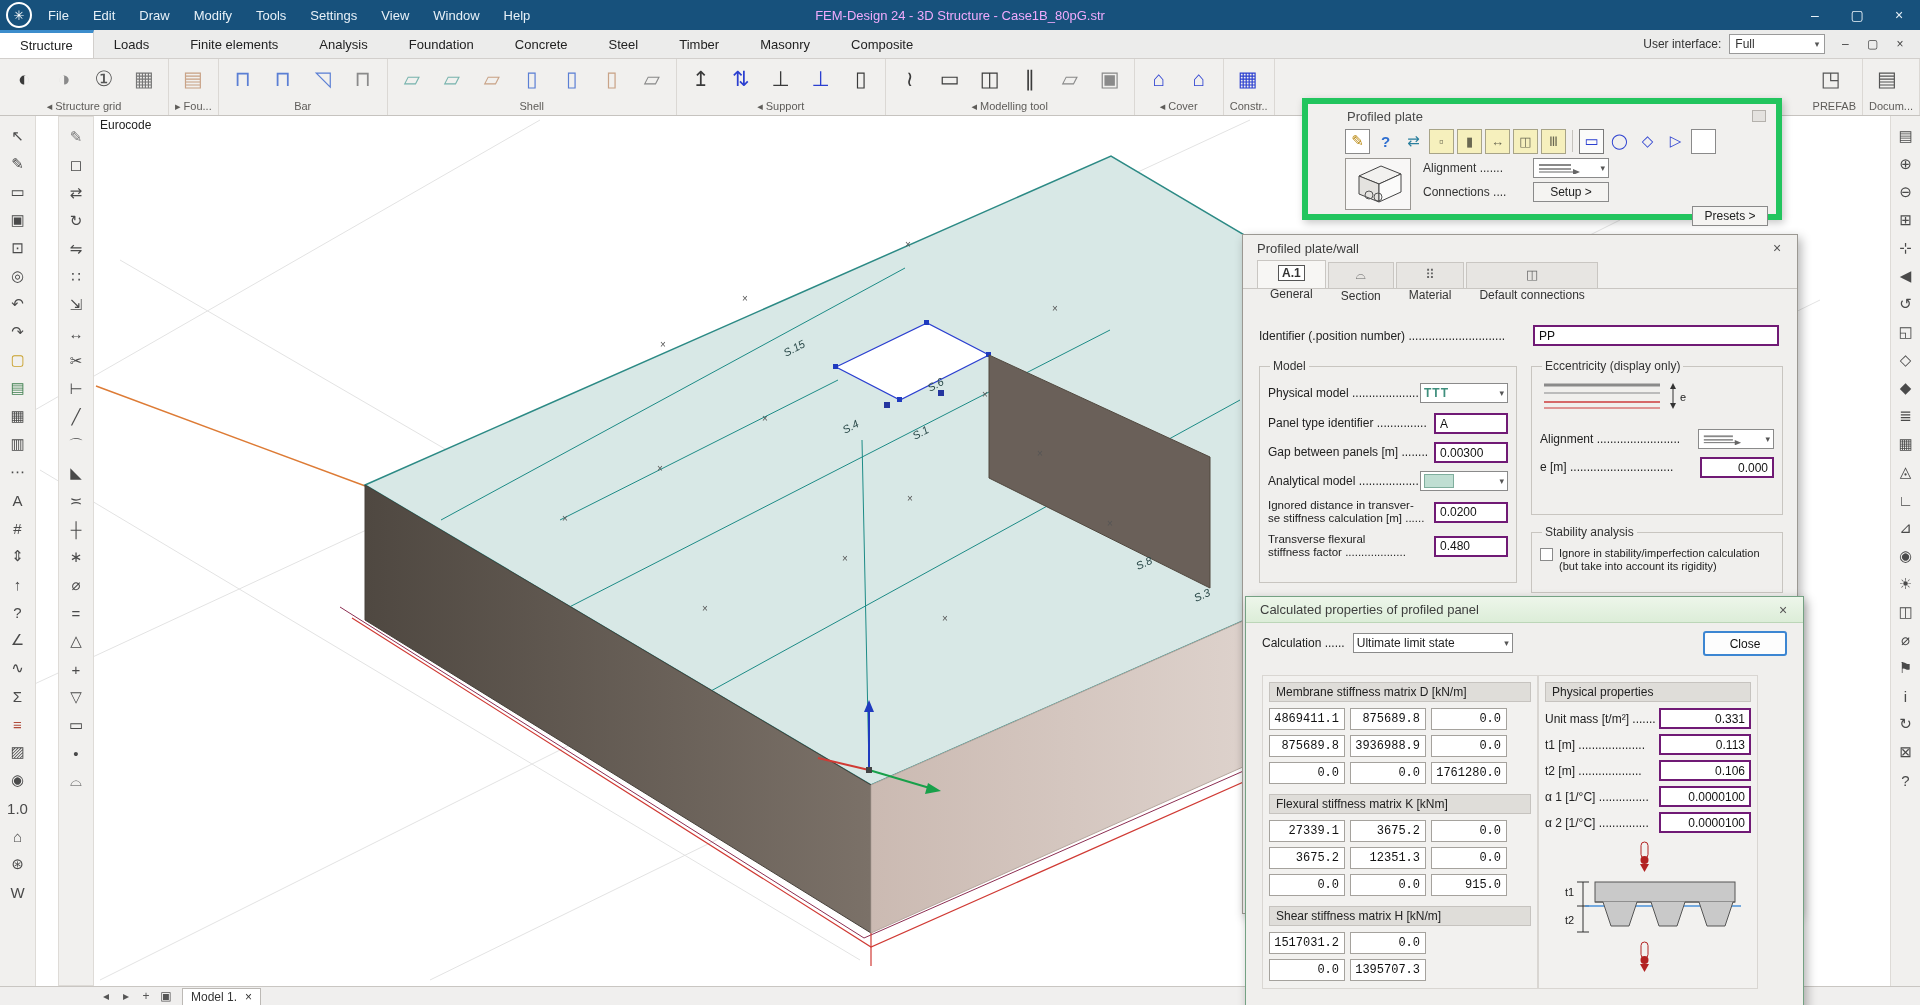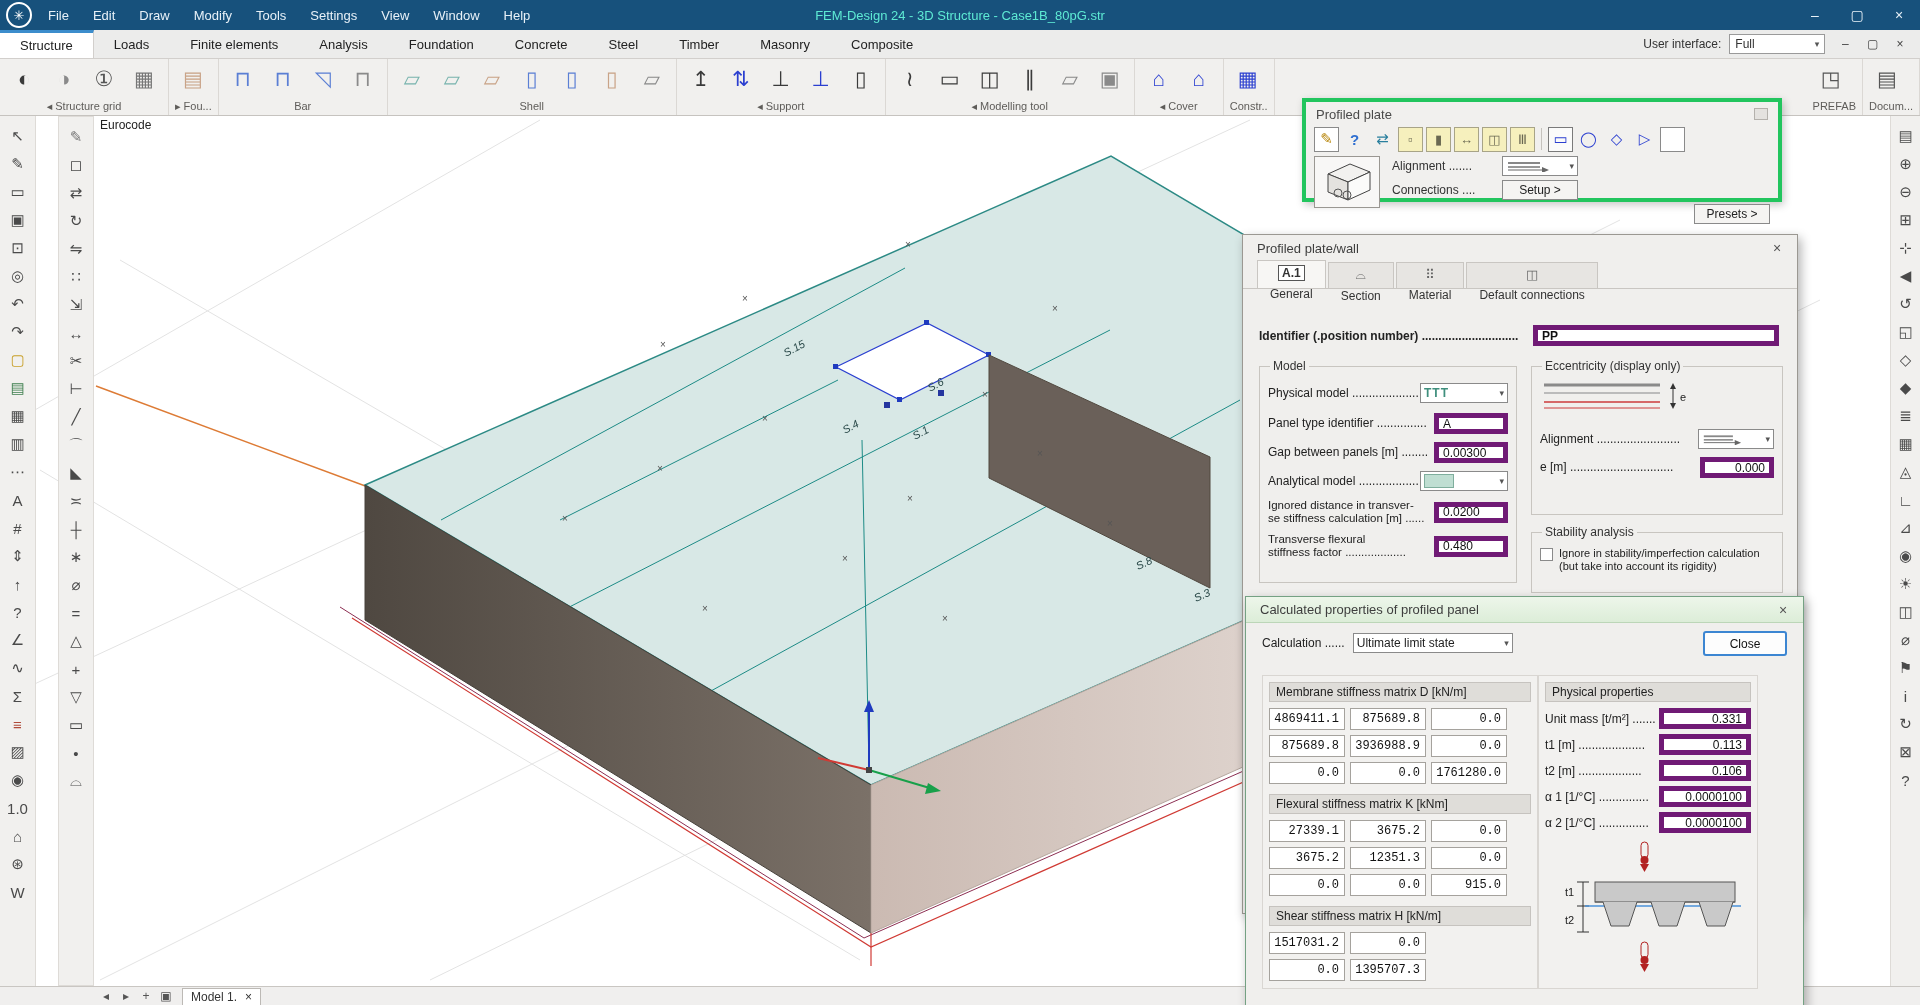--- a/index.html
+++ b/index.html
@@ -7,21 +7,21 @@
     font-family:"Liberation Sans", sans-serif; }
   #app { position:relative; width:1920px; height:1005px; background:#fff; }
 
   
   .titlebar { position:absolute; left:0; top:0; width:1920px; height:30px; background:#17517c;
     display:flex; align-items:center; color:#e8f1f8; font-size:13px; z-index:40; }
   .logo { width:26px; height:26px; margin:0 8px 0 6px; border:2px solid #fff; border-radius:50%;
     display:flex; align-items:center; justify-content:center; font-size:13px; color:#fff; }
   .menus { display:flex; gap:24px; margin-left:8px; }
   .menus span { cursor:default; }
-  .win-title { position:absolute; left:0; right:0; text-align:center; font-size:13px; color:#5eead4; pointer-events:none; }
+  .win-title { position:absolute; left:0; right:0; text-align:center; font-size:13px; color:#f0abfc; pointer-events:none; }
   .win-ctrls { margin-left:auto; display:flex; z-index:2; }
   .win-ctrls span { width:42px; text-align:center; font-size:14px; color:#e8f1f8; }
 
   
   .tabrow { position:absolute; left:0; top:30px; width:1920px; height:29px; background:#ececeb;
     border-bottom:1px solid #d2cfcc; display:flex; align-items:stretch; z-index:40; font-size:13px; color:#222; }
   .mtab { padding:2px 20px; display:flex; align-items:center; border-right:1px solid transparent; }
   .mtab.active { background:#fff; border-top:3px solid #3c8dcc; border-right:1px solid #d2cfcc; }
   .tab-right { margin-left:auto; display:flex; align-items:center; gap:8px; padding-right:8px; font-size:12px; color:#333; }
   .ui-select { width:96px; height:20px; background:#fff; border:1px solid #9a9a9a; display:flex;
@@ -52,22 +52,22 @@
   .eurocode { position:absolute; left:100px; top:118px; font-size:12px; color:#222; z-index:2; }
 
   
   .bottombar { position:absolute; left:0; top:986px; width:1920px; height:19px; background:#f0efee;
     border-top:1px solid #c9c6c2; display:flex; align-items:center; font-size:12px; color:#555; z-index:30; }
   .bottombar .nav { width:20px; text-align:center; }
   .model-tab { display:flex; align-items:center; gap:8px; background:#fff; border:1px solid #bcb9b5;
     border-bottom:none; padding:1px 8px; margin-left:6px; font-size:12px; color:#333; height:17px; }
 
   
-  .palette { position:absolute; left:1302px; top:98px; width:480px; height:104px; background:#f1f0ee;
-    border:4px solid #22c55e; box-shadow:2px 3px 8px rgba(0,0,0,.22); z-index:45; }
+  .palette { position:absolute; left:1302px; top:98px; width:480px; height:122px; background:#f1f0ee;
+    border:6px solid #22c55e; box-shadow:2px 3px 8px rgba(0,0,0,.22); z-index:45;padding-left:29px; }
   .pal-title { height:22px; display:flex; align-items:center; padding:2px 10px 0; font-size:13px; color:#4a4a4a; }
   .pal-pin { margin-left:auto; width:14px; height:12px; border:1px solid #b4b1ac; background:#e4e2df; }
   .pal-icons { display:flex; align-items:center; gap:3px; padding:2px 8px; height:30px; }
   .pic { width:25px; height:25px; display:flex; align-items:center; justify-content:center; font-size:15px; color:#4a4a4a; }
   .pic.boxed { border:1px solid #8a8a8a; background:#fff; }
   .pic.yellow { background:#f6f0bd; border:1px solid #a8a487; color:#6a6852; font-size:13px; }
   .pic.blue { color:#2b3fd0; }
   .pic.blue.boxed { border:1px solid #7a7a7a; background:#fbfbfa; }
   .pal-sep { width:1px; height:22px; background:#c5c2bd; margin:0 3px; }
   .pal-body { display:flex; padding:2px 8px 0; gap:12px; }
@@ -87,21 +87,21 @@
   #dlg-pp { left:1242px; top:234px; width:556px; height:680px; z-index:50; }
   .dlg-title { height:26px; display:flex; align-items:center; padding:0 10px 0 14px; font-size:13px; color:#3e3e3e; }
   .dlg-x { margin-left:auto; width:20px; text-align:center; font-size:14px; color:#555; }
   .dtabs { display:flex; align-items:flex-end; height:28px; padding-left:14px; border-bottom:1px solid #c9c6c2; }
   .dtab { display:flex; align-items:center; gap:6px; padding:4px 12px; font-size:12px; color:#333;
     background:#e7e5e2; border:1px solid #c9c6c2; border-bottom:none; margin-right:2px; height:26px;flex-direction:column; }
   .dtab.active { background:#f7f6f4; height:28px; }
   .dtab .badge { border:1px solid #555; padding:0 3px; font-size:12px; font-weight:bold; background:#fff; }
   .dtab .ticon { font-size:13px; color:#666; }
   .drow { position:absolute; display:flex; align-items:center; font-size:12px; color:#222; }
-  .tin { background:#fff; border:5px solid #701a75; height:21px; font-size:12px; color:#111;
+  .tin { background:#fff; border:2px solid #701a75; height:21px; font-size:12px; color:#111;
     display:flex; align-items:center; padding:0 4px; }
   .tin.num { justify-content:flex-end; }
   fieldset.grp { position:absolute; border:1px solid #c8c5c0; padding:4px 8px 6px; background:transparent; }
   fieldset.grp legend { font-size:12px; color:#333; padding:0 3px; margin-left:2px; }
   .frow { display:flex; align-items:center; justify-content:space-between; font-size:12px; color:#222; }
   .frow .flbl { line-height:13px; }
   .ttt { color:#3f8f7d; font-weight:bold; letter-spacing:1px; font-size:12px; }
   .amodel { width:30px; height:14px; background:#bfded2; border:1px solid #7fae9d; }
   .chkrow { display:flex; gap:6px; font-size:11px; color:#222; line-height:13px; margin-top:4px; }
   .chk { width:13px; height:13px; background:#fff; border:1px solid #8a8a8a; flex:none; margin-top:1px; }
@@ -509,21 +509,21 @@
       <div class="dtab">
         <span class="ticon">⠿</span>
         <span>Material</span>
       </div>
       <div class="dtab">
         <span class="ticon">◫</span>
         <span>Default connections</span>
       </div>
     </div>
 
-    <div class="drow" style="left:16px; top:90px; right:18px;font-weight:bold;">
+    <div class="drow" style="left:16px; top:90px; right:18px;">
       <span style="flex:1">Identifier (.position number) .............................</span>
       <div class="tin" style="width:246px">PP</div>
     </div>
 
     <fieldset class="grp" style="left:16px; top:124px; width:258px; height:224px;">
       <legend>Model</legend>
       <div class="frow" style="margin-top:6px">
         <span class="flbl">Physical model ....................</span>
         <div class="combo" style="width:88px">
           <span class="ttt">TTT</span>

